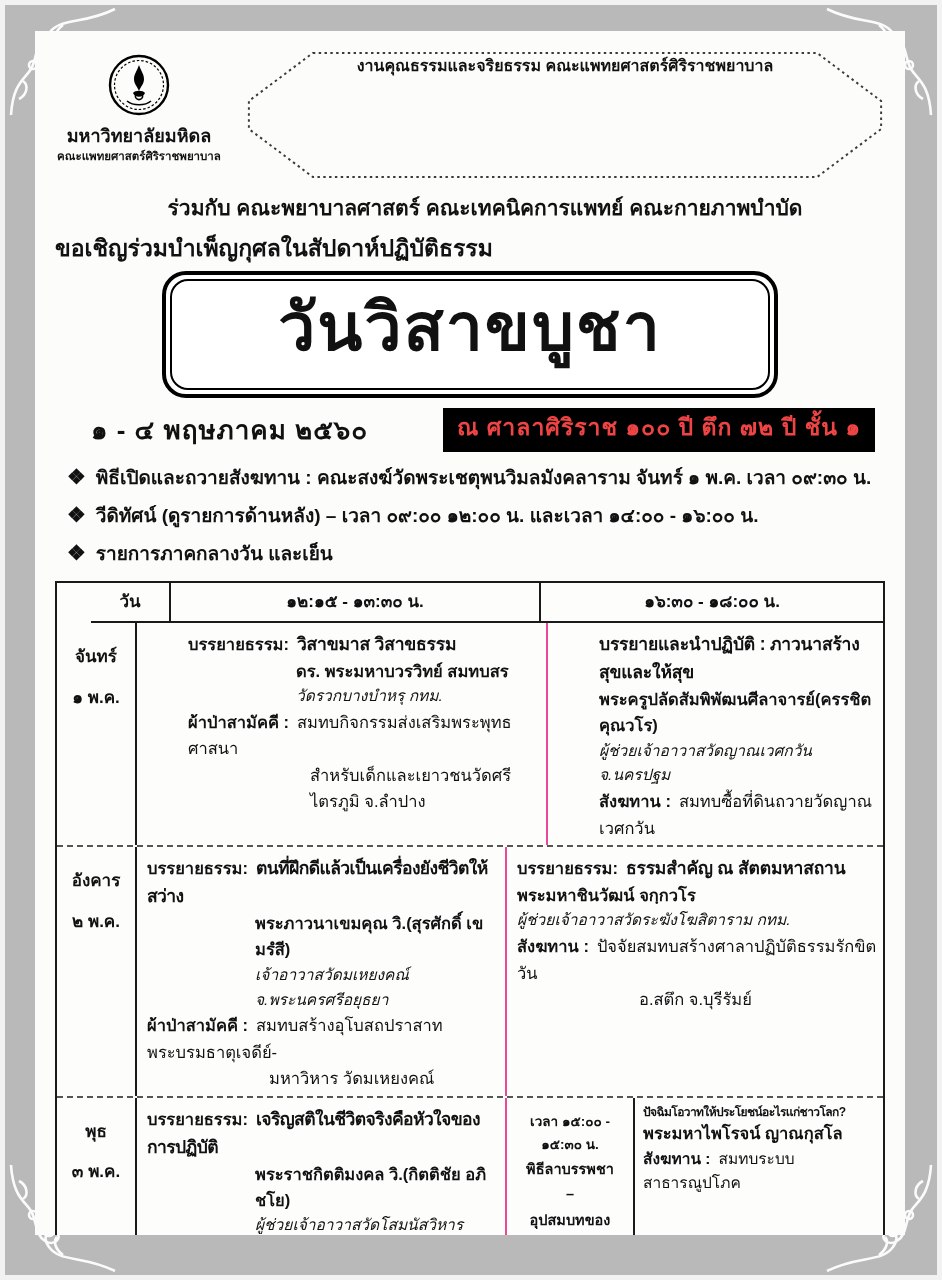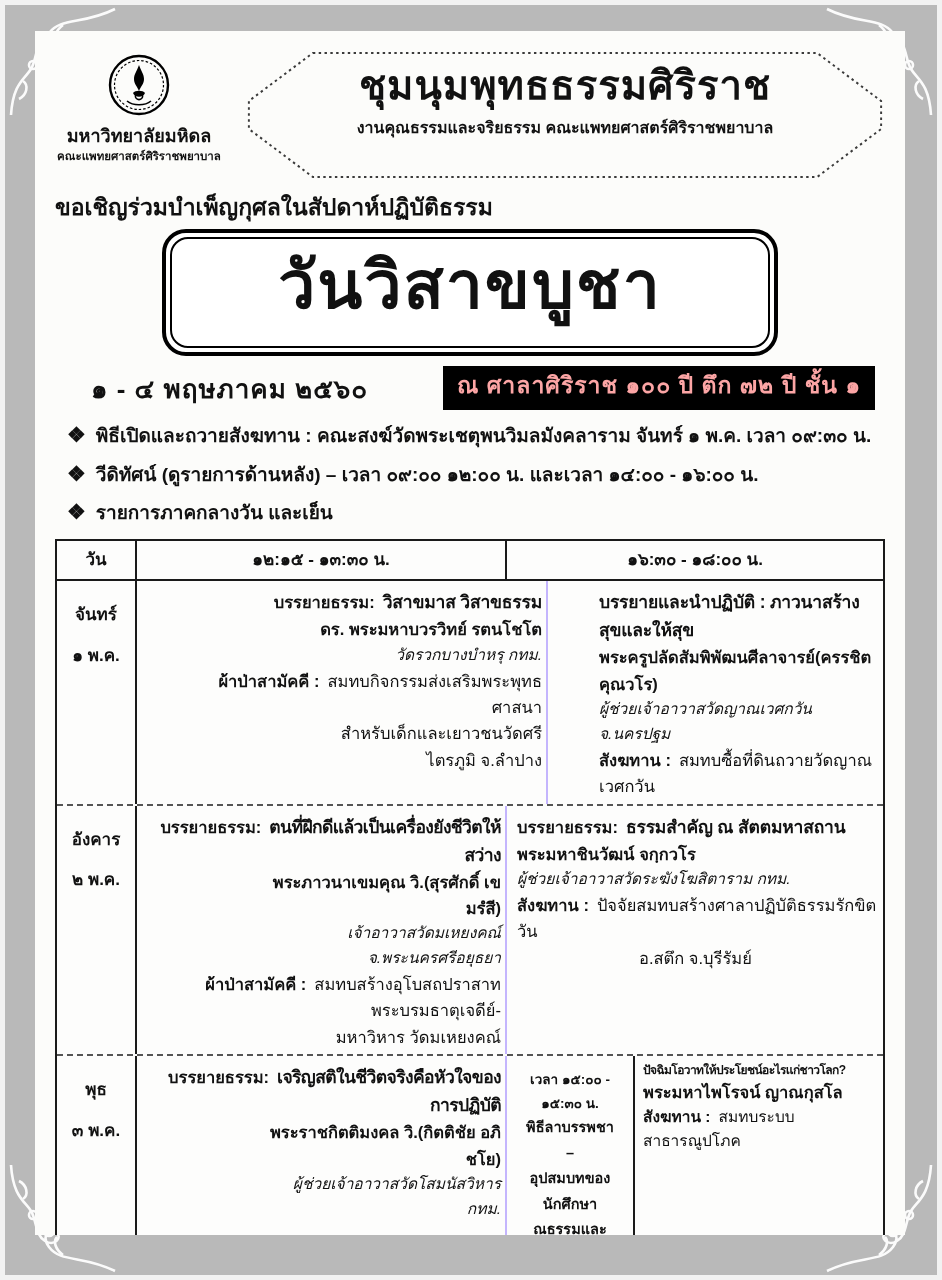--- a/index.html
+++ b/index.html
@@ -37,36 +37,36 @@
     width:600px;margin:4px auto 0;border:4px solid #000;border-radius:24px;padding:4px;
     background:#fff;
   }
   .title-box-inner{
     border:2px solid #000;border-radius:18px;text-align:center;
     font-size:66px;font-weight:bold;padding:2px 0 16px;line-height:1.35;letter-spacing:2px;
   }
   .date-venue{display:flex;align-items:center;margin:10px 10px 10px 36px;}
   .date-range{font-size:26px;font-weight:bold;letter-spacing:1px;}
   .venue-badge{
-    margin-left:auto;background:#000;color:#fca5a5;font-weight:bold;font-size:23px;
+    margin-left:auto;background:#000;color:#ef4444;font-weight:bold;font-size:23px;
     padding:5px 14px 9px;line-height:1.3;letter-spacing:1px;
   }
 
   
   .bullets{margin:4px 0 0 12px;}
   .bullet-line{display:flex;align-items:baseline;font-weight:bold;font-size:19px;margin:8px 0;line-height:1.45;}
   .diamond{font-size:21px;margin-right:10px;flex:0 0 auto;}
 
   
   .sched{width:826px;margin:12px auto 0;border:2.5px solid #1a1a1a;font-size:16.5px;background:#fdfdfc;}
   .t-row{display:grid;grid-template-columns:80px 370px 1fr;}
-  .t-head{height:38px;align-items:center;text-align:center;font-weight:bold;border-bottom:2px solid #1a1a1a;font-size:17px;}
+  .t-head{height:38px;align-items:center;text-align:center;font-weight:bold;border-bottom:2px solid #1a1a1a;font-size:17px;margin-left:34px;}
   .t-head > div{line-height:38px;}
   .c-day{border-right:2px solid #1a1a1a;text-align:center;padding-top:14px;line-height:2.4;font-weight:bold;font-size:17px;}
-  .c-noon{border-right:2px solid #c4b5fd;padding:7px 4px 4px 10px;line-height:1.6;text-align:right;}
+  .c-noon{border-right:2px solid #ec4899;padding:7px 4px 4px 10px;line-height:1.6;}
   .c-eve{padding:7px 6px 4px 10px;line-height:1.6;}
   .r1{min-height:142px;border-bottom:2px dashed #555;gap:41px;}
   .r2{min-height:148px;border-bottom:2px dashed #555;}
   .r3{min-height:138px;border-bottom:2px dashed #555;}
   .lbl{font-weight:bold;margin-right:8px;}
   .topic{font-weight:bold;font-size:17.5px;letter-spacing:-0.2px;}
   .speaker{font-weight:bold;}
   .pos{font-style:italic;font-size:15.5px;}
   .ctr{}
   .ind1{padding-left:108px;}
@@ -133,25 +133,25 @@
           <circle cx="32" cy="47" r="3.6" fill="none" stroke="#000" stroke-width="1.6"></circle>
           <path d="M20 52 C26 57 38 57 44 52" fill="none" stroke="#000" stroke-width="1.6"></path>
         </svg>
         <div class="org-name">มหาวิทยาลัยมหิดล</div>
         <div class="org-faculty">คณะแพทยศาสตร์ศิริราชพยาบาล</div>
       </div>
       <div class="stamp-box">
         <svg class="stamp-border" viewBox="0 0 660 132" preserveAspectRatio="none">
           <polygon points="70,4 590,4 656,52 656,80 590,128 70,128 4,80 4,52" fill="none" stroke="#3a3a3a" stroke-width="2" stroke-dasharray="2.5,3.5"></polygon>
         </svg>
-        <div class="club-title">ชุมนุมพุทธธรรมศิริราช</div>
         <div class="club-subtitle">งานคุณธรรมและจริยธรรม  คณะแพทยศาสตร์ศิริราชพยาบาล</div>
       </div>
     </div>
 
+    <div class="cohosts">ร่วมกับ คณะพยาบาลศาสตร์   คณะเทคนิคการแพทย์   คณะกายภาพบำบัด</div>
     <div class="invitation">ขอเชิญร่วมบำเพ็ญกุศลในสัปดาห์ปฏิบัติธรรม</div>
 
     <div class="title-box-outer">
       <div class="title-box-inner">วันวิสาขบูชา</div>
     </div>
 
     <div class="date-venue">
       <div class="date-range">๑ - ๔ พฤษภาคม ๒๕๖๐</div>
       <div class="venue-badge">ณ  ศาลาศิริราช ๑๐๐ ปี ตึก ๗๒ ปี ชั้น ๑</div>
     </div>
@@ -178,21 +178,21 @@
         <div>๑๖:๓๐ - ๑๘:๐๐ น.</div>
       </div>
 
       <div class="t-row r1">
         <div class="c-day">
           <div>จันทร์</div>
           <div>๑ พ.ค.</div>
         </div>
         <div class="c-noon">
           <div><span class="lbl">บรรยายธรรม:</span><span class="topic">วิสาขมาส วิสาขธรรม</span></div>
-          <div class="ind1 speaker">ดร. พระมหาบวรวิทย์ รตนโชโต</div>
+          <div class="ind1 speaker">ดร. พระมหาบวรวิทย์ สมทบสร</div>
           <div class="ind1 pos">วัดรวกบางบำหรุ กทม.</div>
           <div><span class="lbl">ผ้าป่าสามัคคี :</span><span>สมทบกิจกรรมส่งเสริมพระพุทธศาสนา</span></div>
           <div class="ind2">สำหรับเด็กและเยาวชนวัดศรีไตรภูมิ จ.ลำปาง</div>
         </div>
         <div class="c-eve">
           <div class="ctr topic">บรรยายและนำปฏิบัติ : ภาวนาสร้างสุขและให้สุข</div>
           <div class="ctr speaker">พระครูปลัดสัมพิพัฒนศีลาจารย์(ครรชิต คุณวโร)</div>
           <div class="ctr pos">ผู้ช่วยเจ้าอาวาสวัดญาณเวศกวัน จ.นครปฐม</div>
           <div><span class="lbl">สังฆทาน :</span><span>สมทบซื้อที่ดินถวายวัดญาณเวศกวัน</span></div>
         </div>

